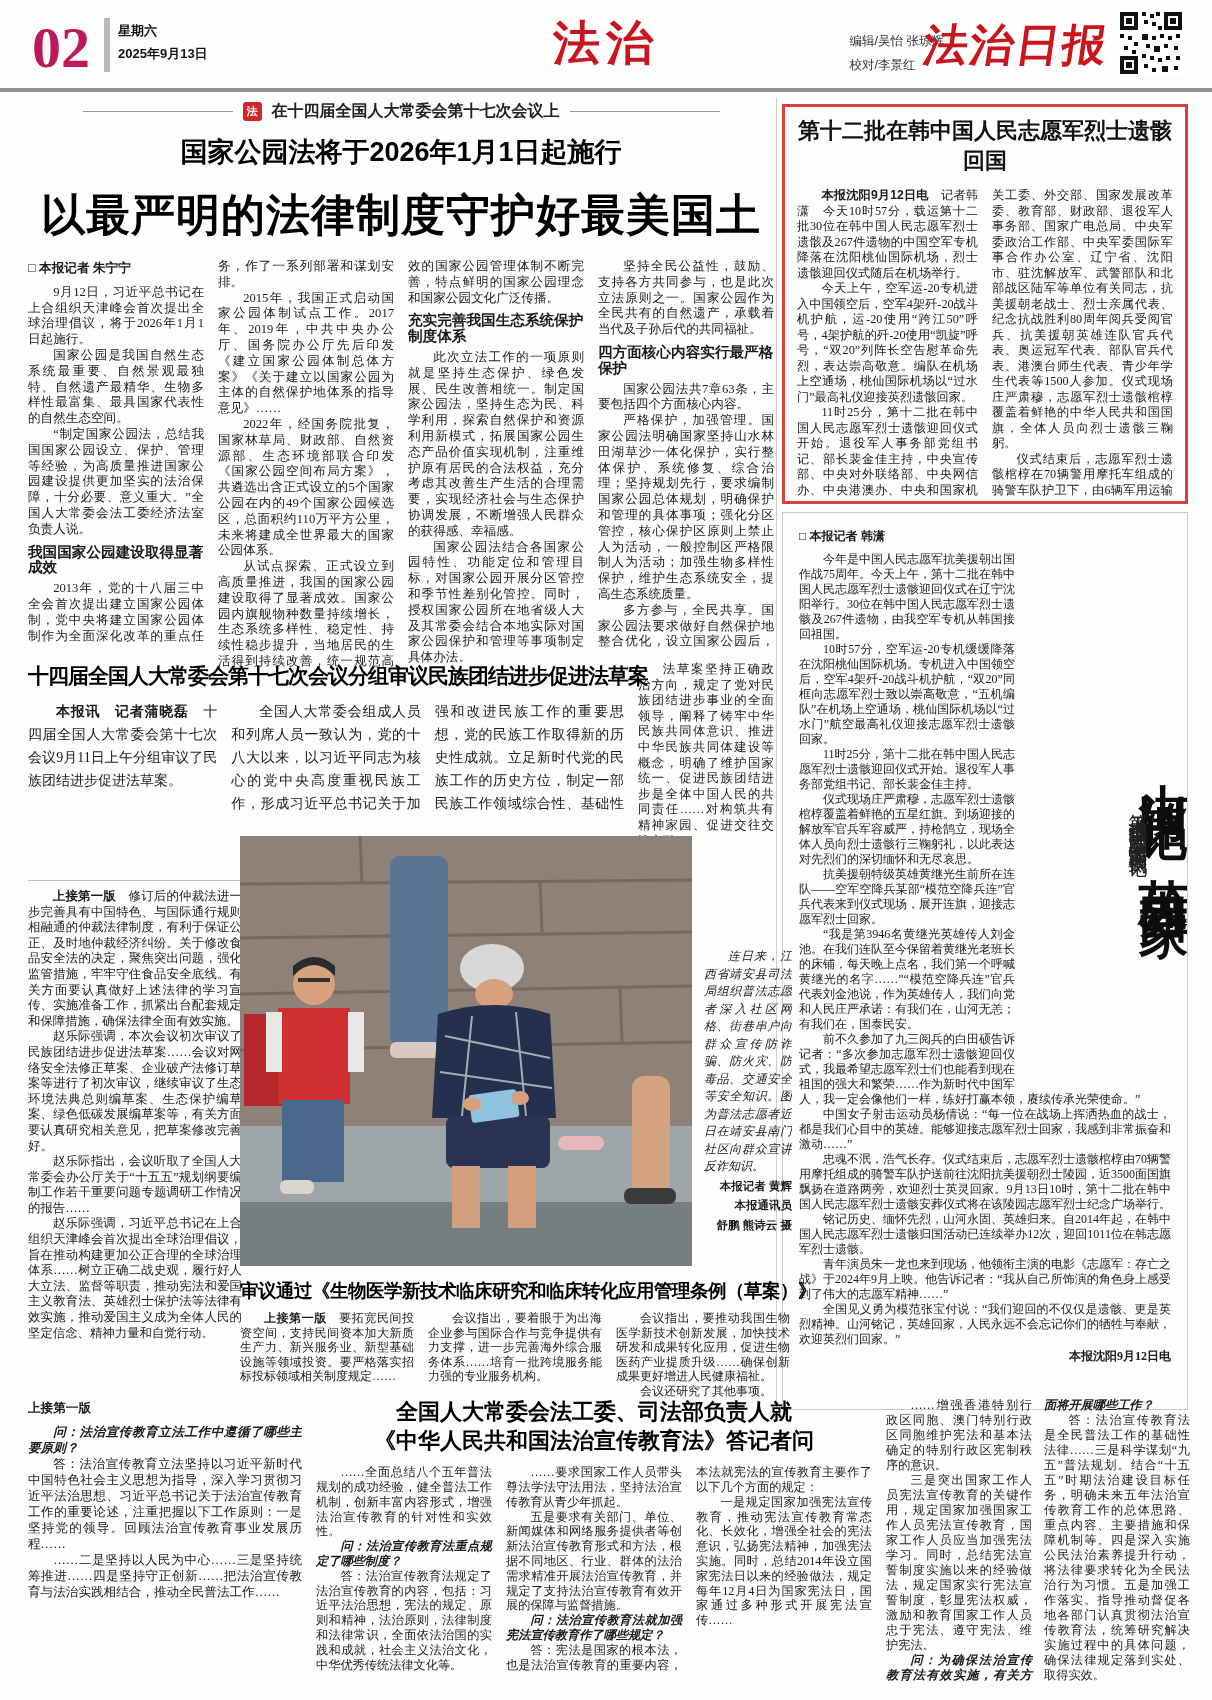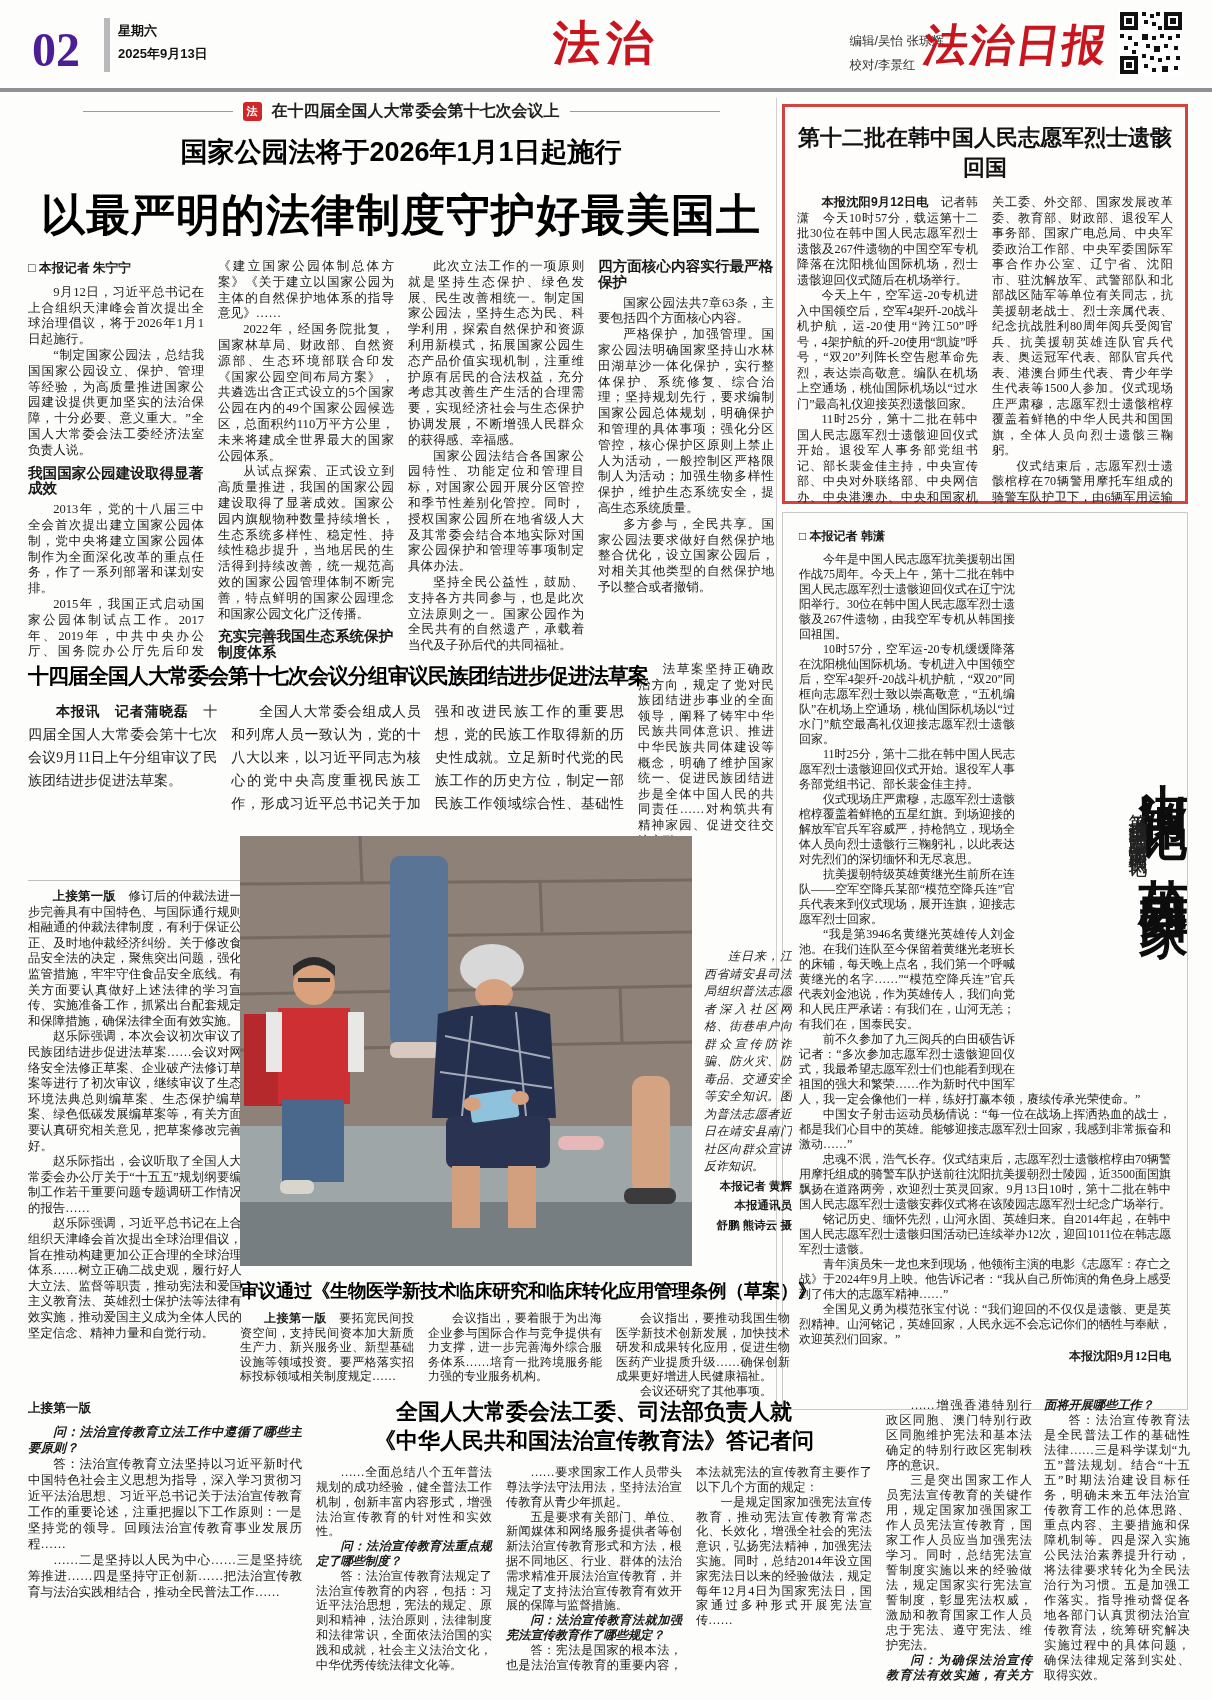--- a/index.html
+++ b/index.html
@@ -1,21 +1,21 @@
 <!DOCTYPE html>
 <html><head>
 <meta charset="utf-8">
 <style>
   html,body{margin:0;padding:0;background:#e8e8e6;}
   .page{position:relative;width:1212px;height:1700px;margin:0 auto;background:#fdfdfc;
         font-family:"Liberation Serif",serif;color:#1a1a1a;overflow:hidden;}
   
   .hdr{position:absolute;top:0;left:0;right:0;height:88px;}
-  .pagenum{position:absolute;left:32px;top:26px;font-size:48px;line-height:1;font-weight:700;
-           color:#4c1d95;font-family:"Liberation Serif",serif;}
+  .pagenum{position:absolute;left:32px;top:19px;font-size:58px;line-height:1;font-weight:700;
+           color:#be185d;font-family:"Liberation Serif",serif;}
   .pagenum-bar{position:absolute;left:104px;top:18px;width:6px;height:54px;background:#b9b9bb;}
   .date-block{position:absolute;left:118px;top:20px;font-family:"Liberation Sans",sans-serif;
               font-size:13px;font-weight:700;color:#111;line-height:1.75;}
   .section-title{position:absolute;left:0;right:0;top:12px;text-align:center;font-size:47px;
                  font-weight:800;color:#c9151e;letter-spacing:6px;font-family:"Liberation Serif",serif;}
   .editors{position:absolute;right:268px;top:30px;font-family:"Liberation Sans",sans-serif;
            font-size:12.5px;color:#333;line-height:1.9;}
   .masthead{position:absolute;right:104px;top:16px;font-size:44px;font-weight:900;color:#c9151e;
             transform:skewX(-8deg);letter-spacing:2px;font-family:"Liberation Serif",serif;}
   .qr{position:absolute;right:28px;top:10px;}
@@ -37,21 +37,21 @@
           font-family:"Liberation Sans",sans-serif;}
   .k-text{font-size:16px;font-weight:700;color:#222;font-family:"Liberation Sans",sans-serif;}
   .lead-subhead{margin:10px 0 16px;text-align:center;font-size:27px;font-weight:700;color:#000;
                 font-family:"Liberation Sans",sans-serif;}
   .lead-headline{margin:8px 0 0;text-align:center;font-size:44px;font-weight:800;color:#000;
                  letter-spacing:1px;font-family:"Liberation Sans",sans-serif;}
   .lead-body{margin-top:14px;height:414px;columns:4;column-gap:14px;column-fill:auto;
              font-size:12.6px;line-height:15.8px;overflow:hidden;}
   
   .red-box{position:absolute;left:782px;top:104px;width:406px;height:400px;border:3px solid #d0453e;
-           box-sizing:border-box;padding:8px 12px;background:#fffdfb;}
+           box-sizing:border-box;padding:1px 12px;background:#fffdfb;}
   .red-headline{margin:8px 0 12px;text-align:center;font-size:22px;font-weight:800;color:#111;
                 letter-spacing:0;font-family:"Liberation Serif",serif;}
   .red-body{height:316px;columns:2;column-gap:14px;column-fill:auto;font-size:12.2px;
             line-height:15.5px;overflow:hidden;}
   
   .side-story{position:absolute;left:782px;top:512px;width:406px;height:898px;border:1px solid #c9c9c9;
               box-sizing:border-box;padding:14px 16px;overflow:hidden;}
   .ss-body{font-size:12px;line-height:15px;}
   .vt-float{float:right;width:148px;height:560px;writing-mode:vertical-rl;margin-left:8px;
             display:flex;flex-direction:column;align-items:center;}
@@ -163,20 +163,21 @@
       <span class="k-line"></span>
       <span class="k-icon">法</span>
       <span class="k-text">在十四届全国人大常委会第十七次会议上</span>
       <span class="k-line"></span>
     </div>
     <h2 class="lead-subhead">国家公园法将于2026年1月1日起施行</h2>
     <h1 class="lead-headline">以最严明的法律制度守护好最美国土</h1>
     <div class="lead-body">
         <p class="byline-p">□ 本报记者 朱宁宁</p>
         <p class="para">9月12日，习近平总书记在上合组织天津峰会首次提出全球治理倡议，将于2026年1月1日起施行。</p>
+        <p class="para">国家公园是我国自然生态系统最重要、自然景观最独特、自然遗产最精华、生物多样性最富集、最具国家代表性的自然生态空间。</p>
         <p class="para">“制定国家公园法，总结我国国家公园设立、保护、管理等经验，为高质量推进国家公园建设提供更加坚实的法治保障，十分必要、意义重大。”全国人大常委会法工委经济法室负责人说。</p>
         <h3 class="flow-subhead">我国国家公园建设取得显著成效</h3>
         <p class="para">2013年，党的十八届三中全会首次提出建立国家公园体制，党中央将建立国家公园体制作为全面深化改革的重点任务，作了一系列部署和谋划安排。</p>
         <p class="para">2015年，我国正式启动国家公园体制试点工作。2017年、2019年，中共中央办公厅、国务院办公厅先后印发《建立国家公园体制总体方案》《关于建立以国家公园为主体的自然保护地体系的指导意见》……</p>
         <p class="para">2022年，经国务院批复，国家林草局、财政部、自然资源部、生态环境部联合印发《国家公园空间布局方案》，共遴选出含正式设立的5个国家公园在内的49个国家公园候选区，总面积约110万平方公里，未来将建成全世界最大的国家公园体系。</p>
         <p class="para">从试点探索、正式设立到高质量推进，我国的国家公园建设取得了显著成效。国家公园内旗舰物种数量持续增长，生态系统多样性、稳定性、持续性稳步提升，当地居民的生活得到持续改善，统一规范高效的国家公园管理体制不断完善，特点鲜明的国家公园理念和国家公园文化广泛传播。</p>
         <h3 class="flow-subhead">充实完善我国生态系统保护制度体系</h3>
         <p class="para">此次立法工作的一项原则就是坚持生态保护、绿色发展、民生改善相统一。制定国家公园法，坚持生态为民、科学利用，探索自然保护和资源利用新模式，拓展国家公园生态产品价值实现机制，注重维护原有居民的合法权益，充分考虑其改善生产生活的合理需要，实现经济社会与生态保护协调发展，不断增强人民群众的获得感、幸福感。</p>
         <p class="para">国家公园法结合各国家公园特性、功能定位和管理目标，对国家公园开展分区管控和季节性差别化管控。同时，授权国家公园所在地省级人大及其常委会结合本地实际对国家公园保护和管理等事项制定具体办法。</p>
         <p class="para">坚持全民公益性，鼓励、支持各方共同参与，也是此次立法原则之一。国家公园作为全民共有的自然遗产，承载着当代及子孙后代的共同福祉。</p>

